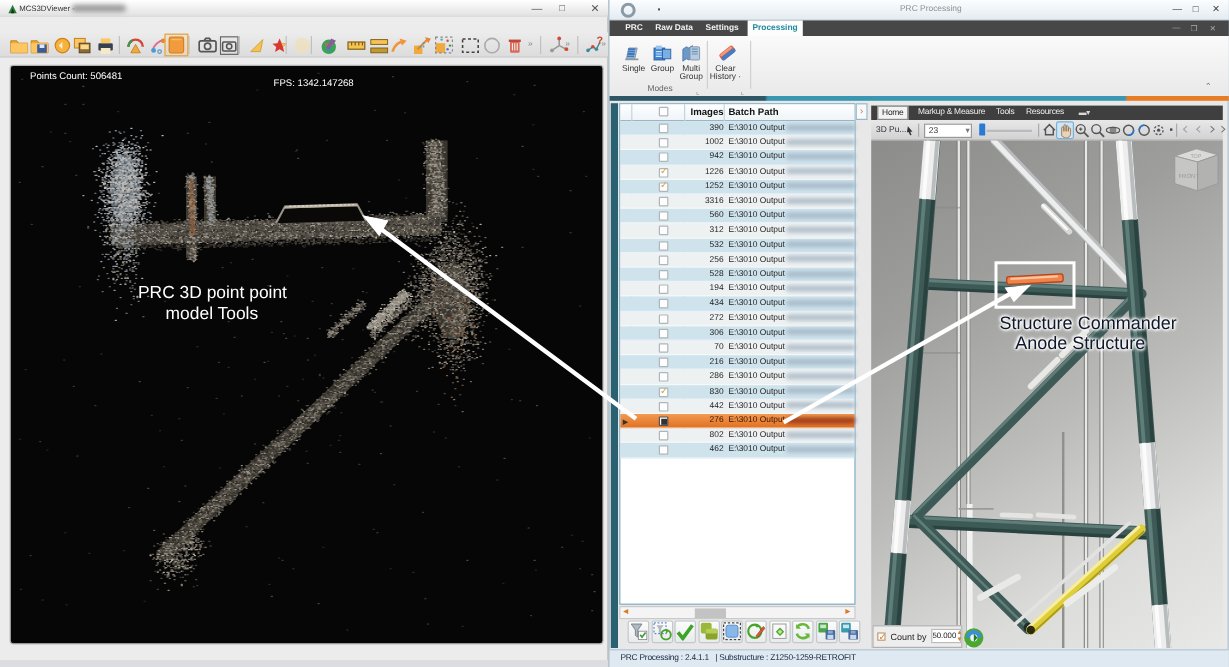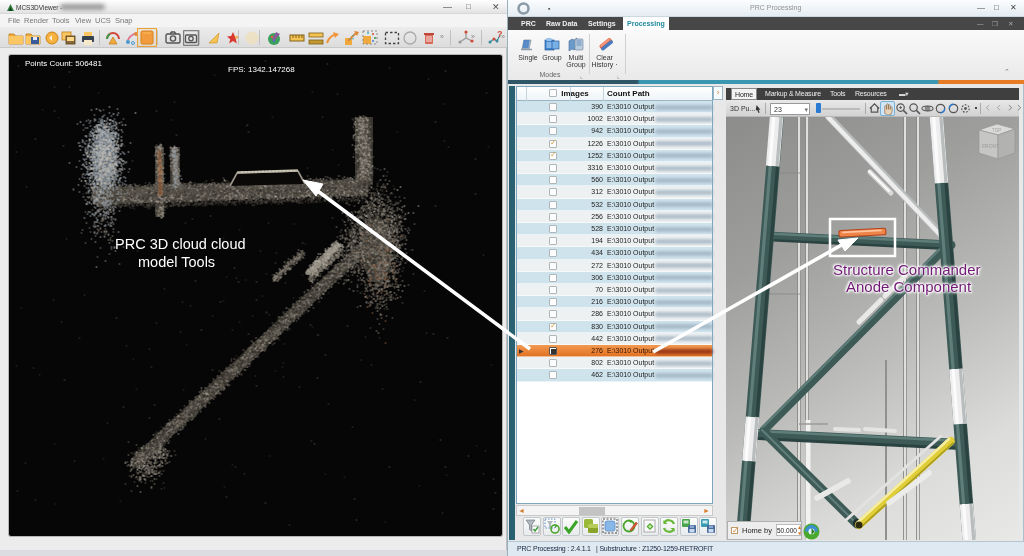--- a/index.html
+++ b/index.html
@@ -36,46 +36,38 @@
 #hscroll{left:8px;top:505px;width:197px;height:11px;background:#f4f4f4;border:1px solid #c9c9c9}
 #btnrow{left:7px;top:517px;width:200px;height:20px}
 .bbtn{position:absolute;top:0;width:18px;height:19px;border:1px solid #c2c8cc;background:linear-gradient(#fcfcfc,#e8eaec);border-radius:2px}
 #statusbar{left:0;top:541px;width:517px;height:15px;background:#dfe9f1;border-top:1px solid #b4c6d2;font-size:7px;letter-spacing:-0.2px;color:#16263e}
 
 #vp-tabs{left:218px;top:88px;width:293px;height:12px;background:#3f3f3f;font-size:7px;letter-spacing:-0.2px;color:#eee}
 #vp-tools{left:218px;top:100px;width:293px;height:17px;background:linear-gradient(#e8e8e8,#d2d2d2);border-bottom:1px solid #b8b8b8;font-size:7px;color:#333}
 #vp{left:218px;top:117px;width:293px;height:423px;background:linear-gradient(150deg,#8c8c8a 0%,#9e9e9c 28%,#bbbbb9 55%,#dcdcda 80%,#e8e8e6 100%)}
 #zoomby{left:219px;top:521px;width:75px;height:19px;background:#ededed;border:1px solid #b0b0b0;font-size:7.5px;color:#222}
 
-.vlabel{position:absolute;font-size:15px;color:#701a75;white-space:nowrap;text-shadow:0 0 2px #fff,0 0 3px #fff,0 0 4px #fff,1px 1px 2px #fff,-1px -1px 2px #fff}
+.vlabel{position:absolute;font-size:15px;color:#0f172a;white-space:nowrap;text-shadow:0 0 2px #fff,0 0 3px #fff,0 0 4px #fff,1px 1px 2px #fff,-1px -1px 2px #fff}
 .clabel{position:absolute;color:#fff;white-space:nowrap}
 </style>
 </head>
 <body>
 <div id="page">
 
 <div id="lw" class="abs">
   <div id="lw-title" class="abs">
     <svg class="abs" style="left:6px;top:3px" width="9" height="9" viewBox="0 0 9 9">
           <path d="M1 8L4.5 1 8 8z" fill="#2c7a3c"></path>
           <path d="M3 8L4.5 4 6 8z" fill="#0a3a14"></path>
         </svg>
     <span class="ttext abs">MCS3DViewer - </span>
     <span class="abs" style="left:60px;top:4px;width:45px;height:6px;background:#9a9a9a;filter:blur(2px);border-radius:3px"></span>
     <span class="wbtn" style="left:443px">—</span>
     <span class="wbtn" style="left:466px;font-size:8px">□</span>
     <span class="wbtn" style="left:492px">✕</span>
-  </div>
-  <div id="lw-menu" class="abs">
-    <span style="left:8px">File</span>
-        <span style="left:24px">Render</span>
-        <span style="left:52px">Tools</span>
-        <span style="left:75px">View</span>
-        <span style="left:95px">UCS</span>
-        <span style="left:115px">Snap</span>
   </div>
   <div id="lw-tools" class="abs">
         <svg class="abs" style="left:8px;top:3px" width="16" height="16" viewBox="0 0 16 16">
           <path d="M1 4h5l1.5 2H15v8H1z" fill="#f0a93c" stroke="#c07f18" stroke-width="0.8"></path>
           <path d="M1 6h14v8H1z" fill="#fcc763"></path>
         </svg>
 <svg class="abs" style="left:25px;top:3px" width="16" height="16" viewBox="0 0 16 16">
           <path d="M1 4h5l1.5 2H15v8H1z" fill="#f0a93c" stroke="#c07f18" stroke-width="0.8"></path>
           <path d="M1 6h14v8H1z" fill="#fcc763"></path>
           <rect x="6" y="7" width="8" height="7" fill="#3a5a9a"></rect>
@@ -242,21 +234,21 @@
       </g>
 
       <g>
         <path d="M221 131 L228 118 L289 116 L296 129" stroke="#9a9488" stroke-width="1.7" fill="#0a0908"></path>
         <path d="M228 117.5 L289 115.5" stroke="#b8b2a4" stroke-width="2.4"></path>
         <path d="M232 117 L286 115.5" stroke="#d8d2c2" stroke-width="1.2" stroke-dasharray="2 1.5"></path>
       </g>
     </svg>
     <span class="clabel" style="left:16px;top:4px;font-size:8px">Points Count: 506481</span>
     <span class="clabel" style="left:219px;top:10px;font-size:8px">FPS: 1342.147268</span>
-    <span class="clabel" style="left:106px;top:181px;font-size:14.5px">PRC 3D cloud cloud</span>
+    <span class="clabel" style="left:106px;top:181px;font-size:14.5px">PRC 3D point point</span>
     <span class="clabel" style="left:129px;top:199px;font-size:14.5px">model Tools</span>
   </div>
 </div>
 
 <div id="rw" class="abs">
   <div id="rw-title" class="abs">
     <svg class="abs" style="left:9px;top:2px" width="13" height="13" viewBox="0 0 13 13">
           <circle cx="6.5" cy="6.5" r="5" fill="none" stroke="#8a9aa6" stroke-width="2.5"></circle>
         </svg>
     <span class="abs" style="left:40px;top:5px;font-size:7px;color:#555">▪</span>
@@ -309,22 +301,22 @@
 <span class="abs" style="left:72px;top:42px;font-size:6px;color:#888">⌞</span>
 <span class="abs" style="left:109px;top:42px;font-size:6px;color:#888">⌞</span>
 <span class="abs" style="left:496px;top:38px;font-size:7px;color:#777">⌃</span>
       </div>
   <div id="rw-strip" class="abs"></div>
 
   <div id="tpanel-strip" class="abs"></div>
   <div id="tbl" class="abs">
     <div id="tbl-hdr" class="abs">
       <span class="cb" style="left:32px;top:2px"></span>
-      <span class="abs" style="left:30px;top:2px;width:56px;text-align:center">Images</span>
-      <span class="abs" style="left:90px;top:2px">Count Path</span>
+      <span class="abs" style="left:30px;top:2px;width:56px;text-align:right">Images</span>
+      <span class="abs" style="left:90px;top:2px">Batch Path</span>
     </div>
     <div class="vline" style="left:9px"></div>
     <div class="vline" style="left:53px"></div>
     <div class="vline" style="left:86px"></div>
     <div class="trow" style="top:14.0px;background:#cfe3ed">
           <span class="cb"></span>
           <span class="num" style="color:#222">390</span>
           <span class="pth" style="color:#222">E:\3010 Output<span style="display:inline-block;vertical-align:middle;margin-left:1px;width:58px;height:5px;border-radius:3px;background:#95a9b9;opacity:0.7;filter:blur(1.6px)"></span></span>
         </div>
 <div class="trow" style="top:26.2px;background:#eef1f2">
@@ -655,25 +647,25 @@
 <g stroke="#97979b" stroke-width="0.7">
 <polygon points="253,13 271,7 289,12 272,18" fill="#dadad8"></polygon>
 <polygon points="253,13 272,18 272,42 253,36" fill="#c6c6c4"></polygon>
 <polygon points="272,18 289,12 289,36 272,42" fill="#b2b2b0"></polygon>
 </g>
 <text x="266" y="15" font-size="4.5" fill="#a2a2a0" font-family="Liberation Sans">TOP</text>
 <text x="256" y="31" font-size="5" fill="#9a9a98" font-family="Liberation Sans">FRONT</text>
 </svg>
       </div>
   <span class="vlabel" style="left:325px;top:261px" id="lab1">Structure Commander</span>
-  <span class="vlabel" style="left:338px;top:278px" id="lab2">Anode Component</span>
+  <span class="vlabel" style="left:338px;top:278px" id="lab2">Anode Structure</span>
   <div id="zoomby" class="abs">
     <span class="abs" style="left:3px;top:5px;width:7px;height:7px;background:#fff;border:1px solid #c0986a"></span>
     <span class="abs" style="left:4px;top:4px;color:#d77b28;font-size:8px">✓</span>
-    <span class="abs" style="left:14px;top:4px">Home by</span>
+    <span class="abs" style="left:14px;top:4px">Count by</span>
     <span class="abs" style="left:48px;top:2px;width:25px;height:12px;background:#fff;border:1px solid #bbb;font-size:6.5px;text-align:right;line-height:12px;padding-right:5px">50.000</span>
     <span class="abs" style="left:69px;top:2px;font-size:5px;color:#d77b28">▲<br>▼</span>
   </div>
   <svg class="abs" style="left:295px;top:523px" width="17" height="17" viewBox="0 0 17 17">
     <circle cx="8.5" cy="8.5" r="8" fill="#4aa82e"></circle>
         <path d="M2 8.5a6.5 6.5 0 0 1 13 0z" fill="#3d8fd4"></path>
     <circle cx="8.5" cy="8.5" r="3" fill="#e8f4ff"></circle>
         <path d="M8.5 5l3 3.5-3 3.5z" fill="#2a7a1a"></path>
   </svg>
 </div>

